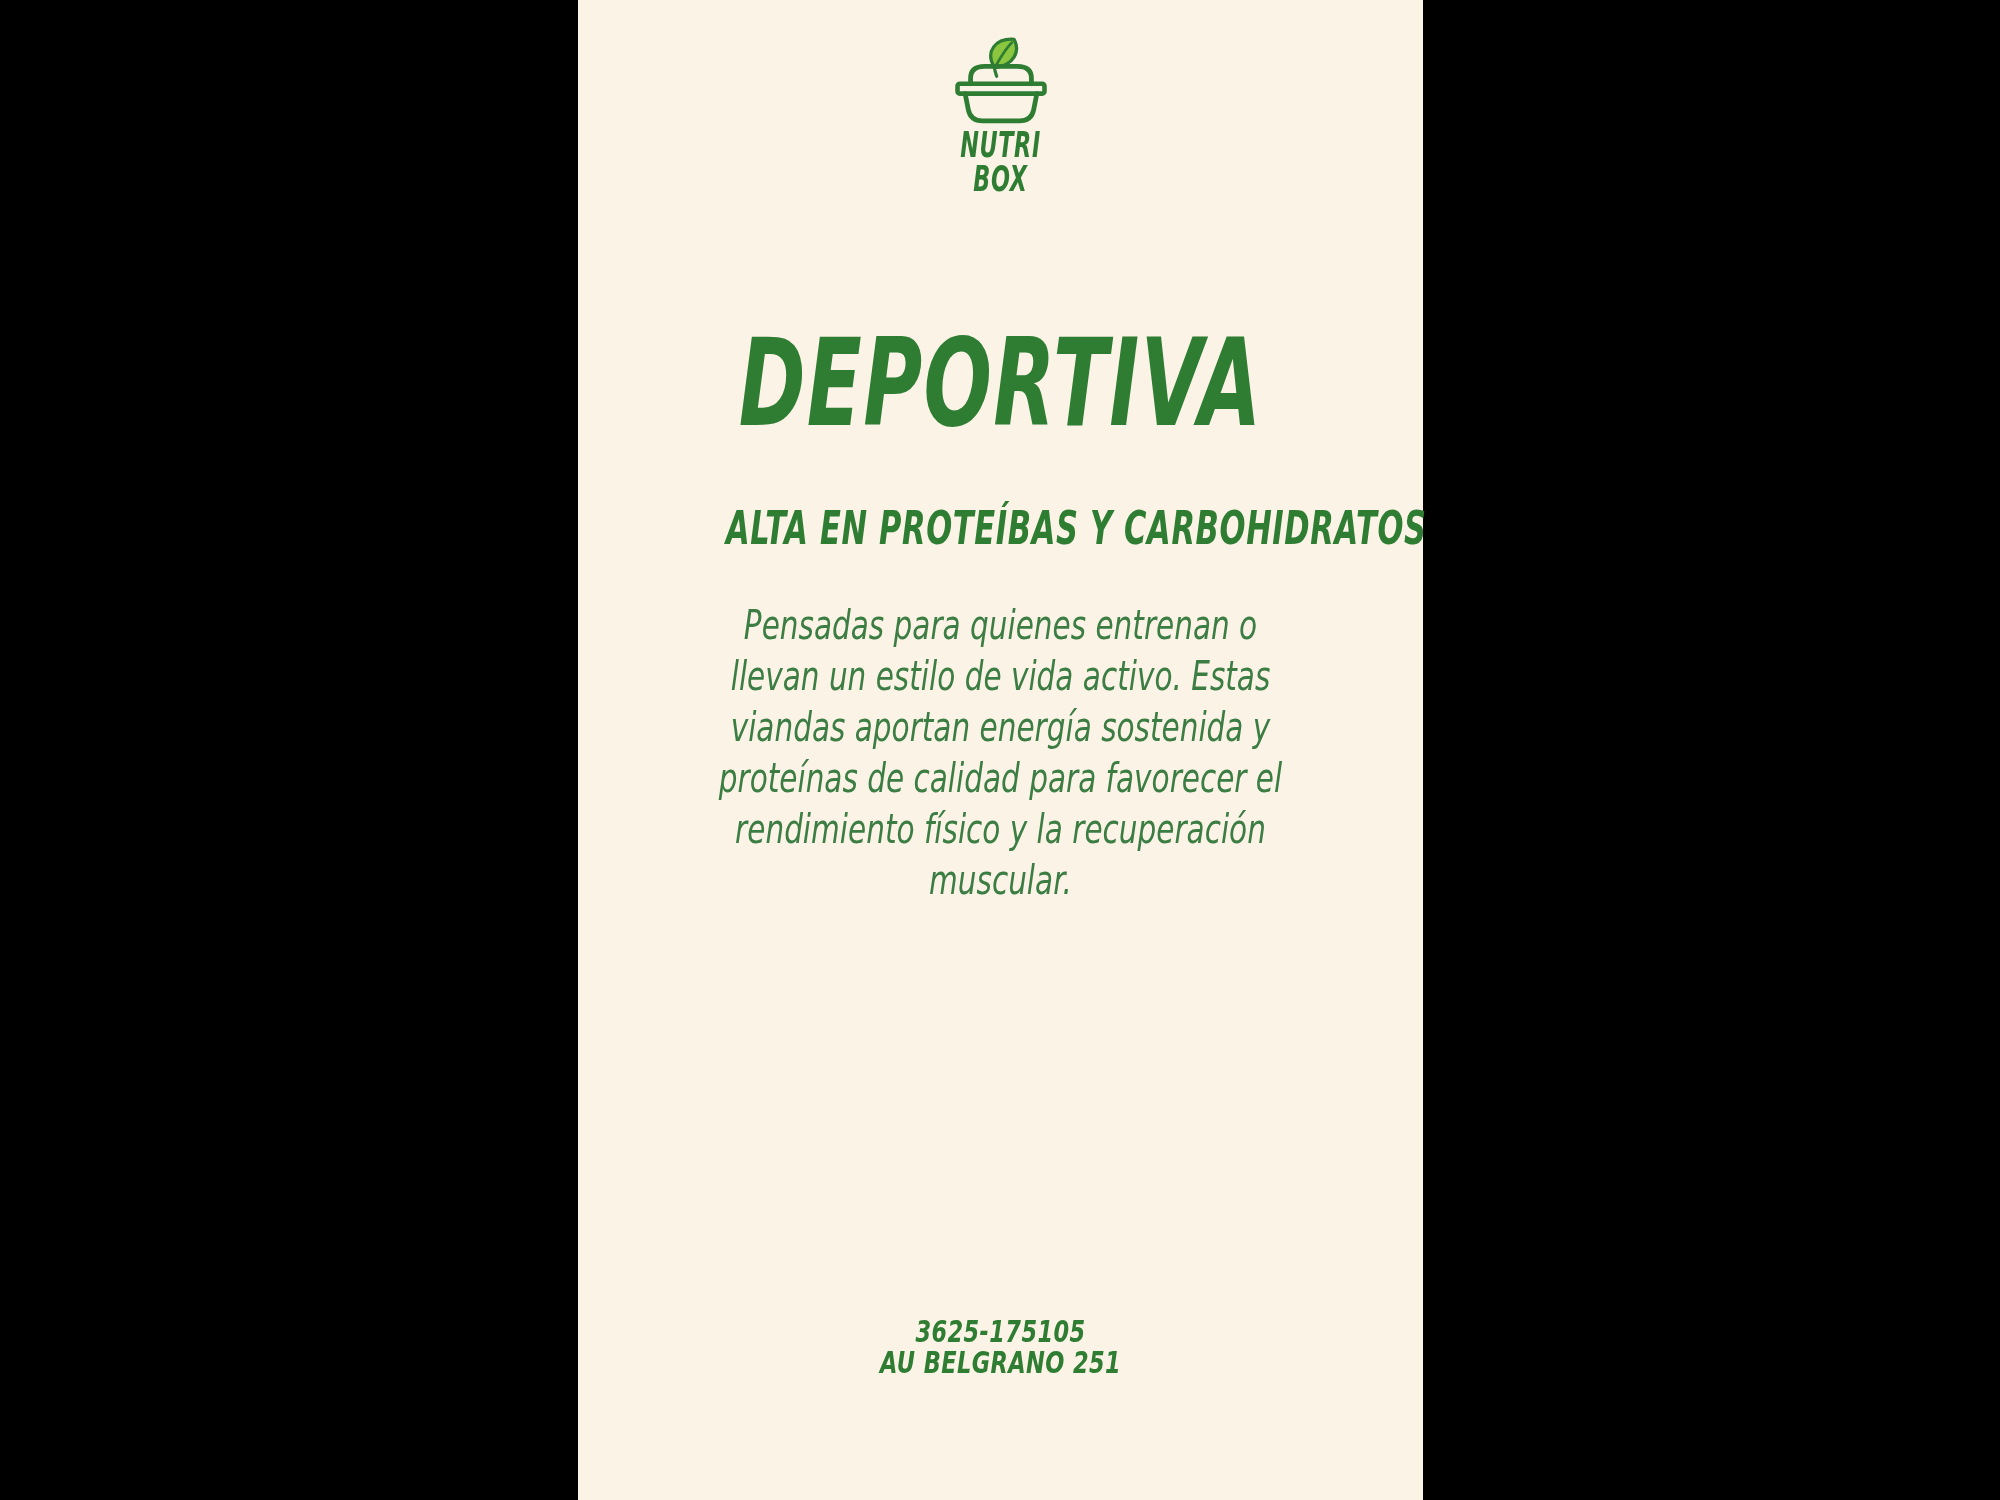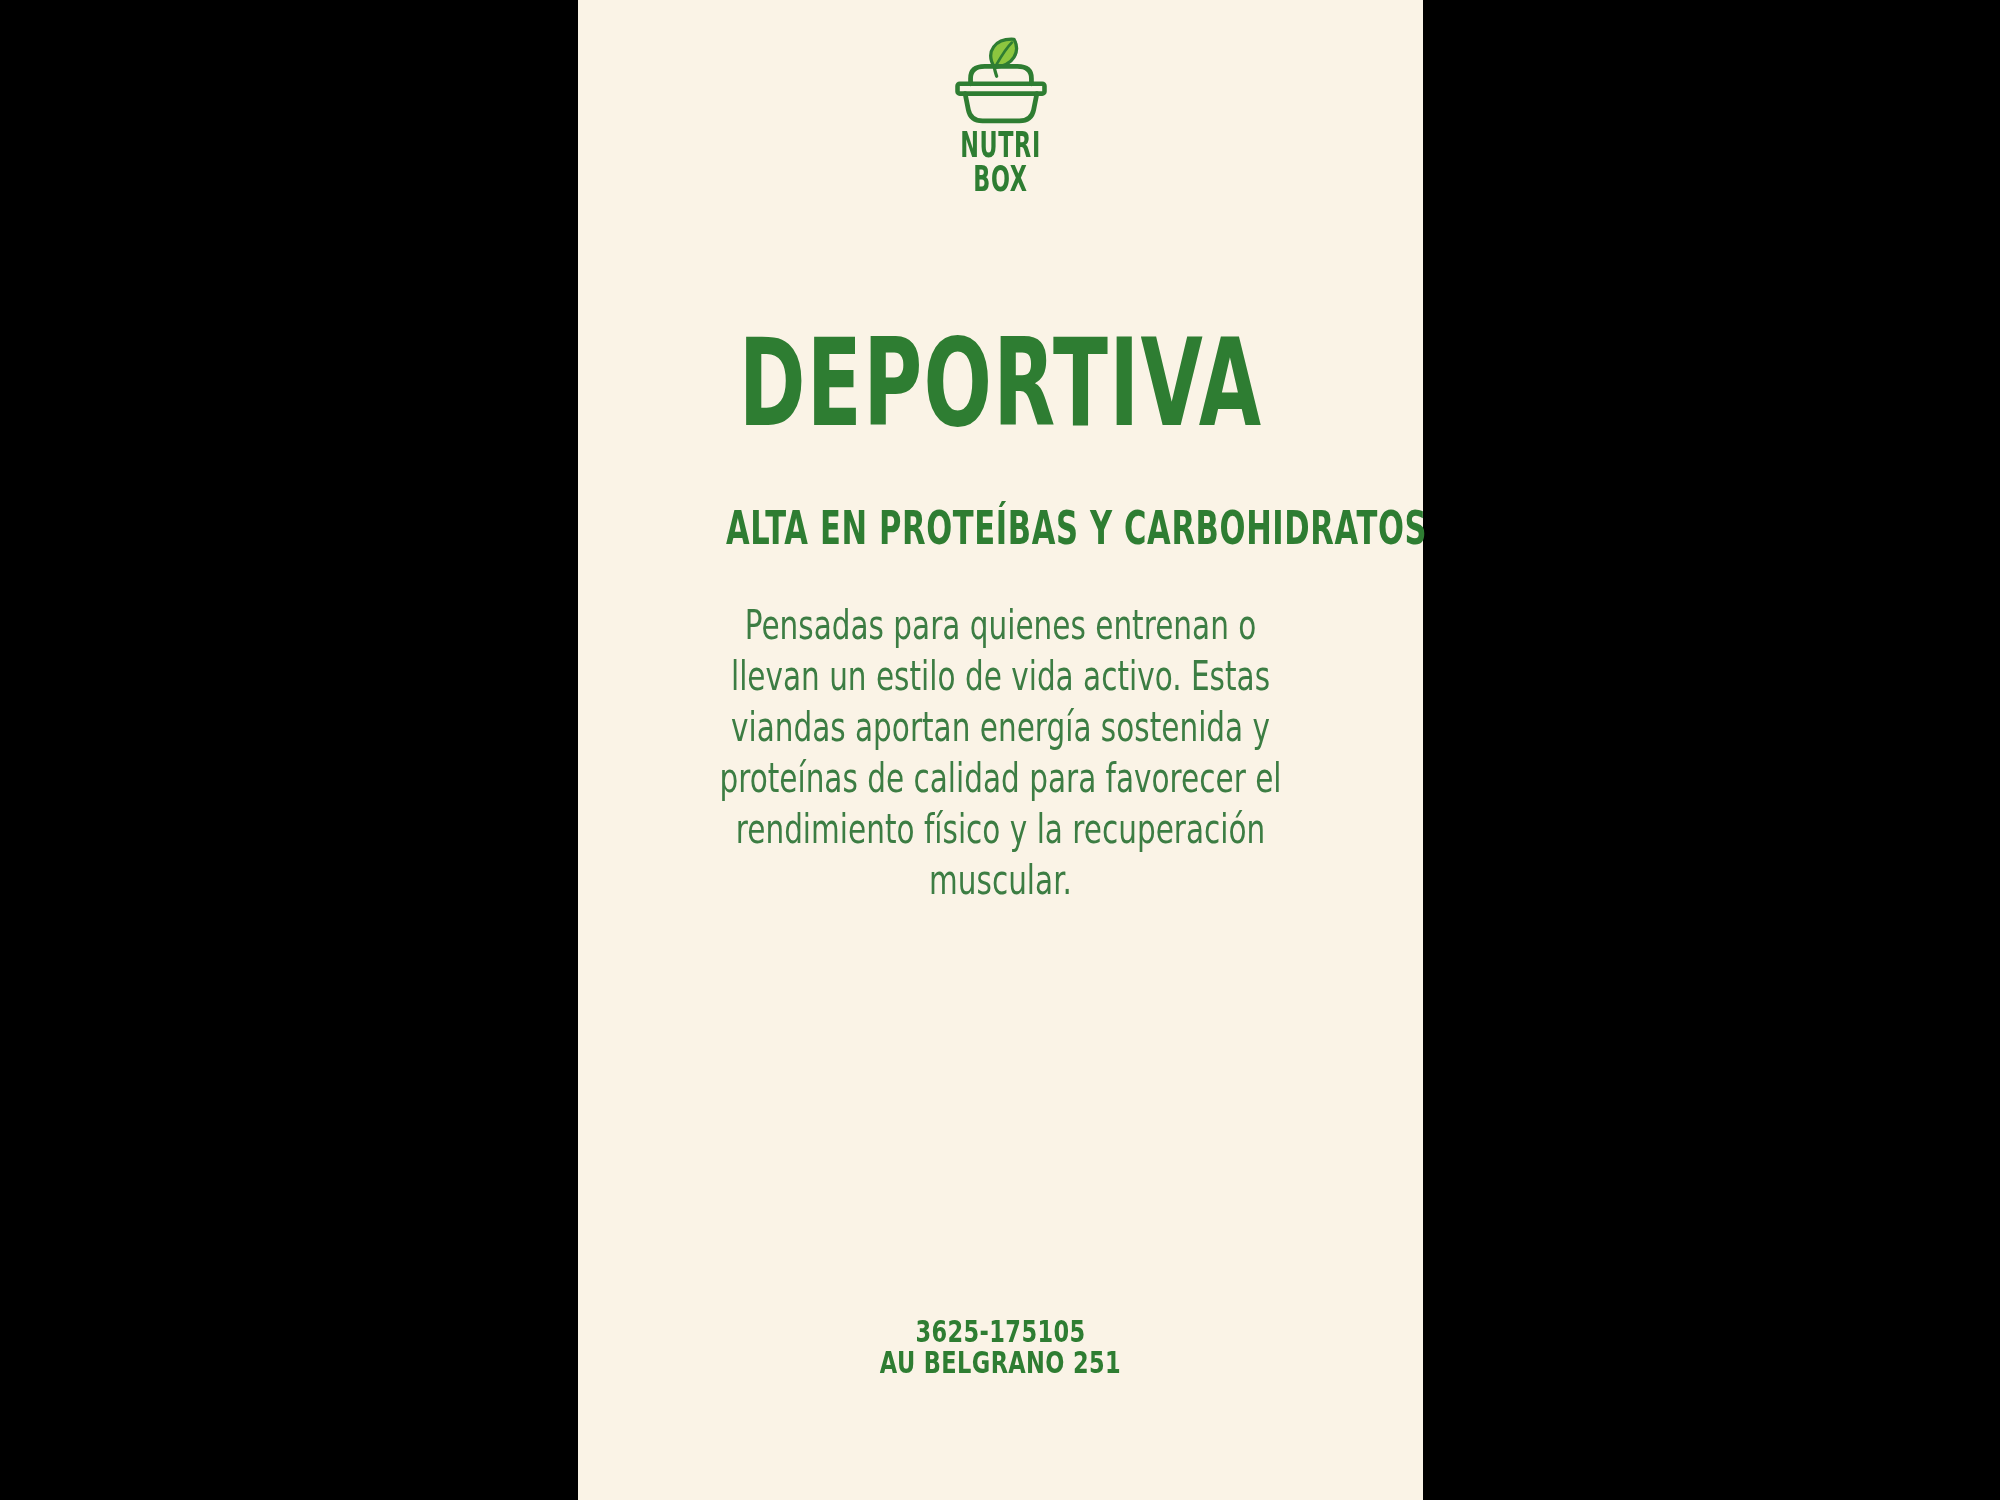--- a/index.html
+++ b/index.html
@@ -7,20 +7,21 @@
     width: 2000px; height: 1500px;
     background: #000000;
     overflow: hidden;
     font-family: "DejaVu Sans", sans-serif;
   }
   .stage { position: relative; width: 2000px; height: 1500px; background: #000000; }
   .panel {
     position: absolute; left: 578px; top: 0;
     width: 845px; height: 1500px;
     background: #FAF3E6;
+    font-style: italic;
   }
   .centered-block {
     position: absolute; left: 0; width: 100%;
     text-align: center;
   }
   .logo-svg-wrap { top: 36px; }
   .brand-text {
     top: 128px;
     color: #2E7D32;
     font-weight: bold;

